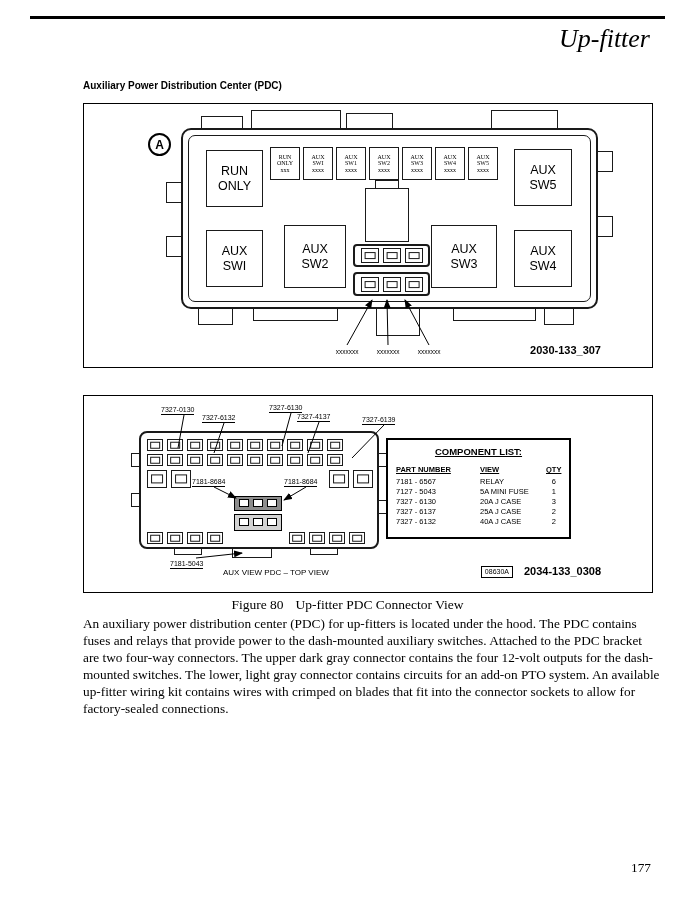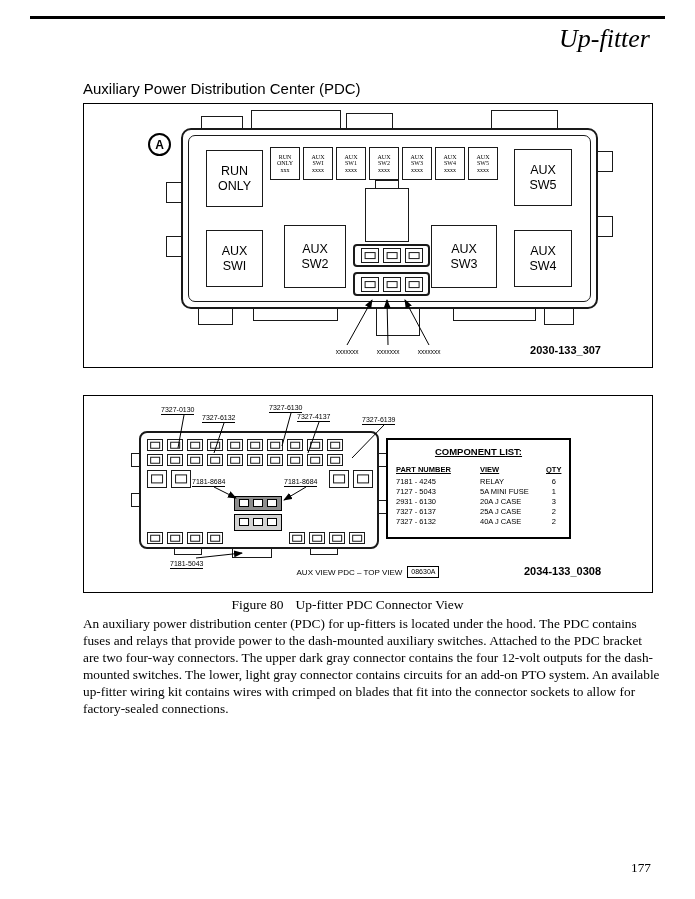--- a/index.html
+++ b/index.html
@@ -32,33 +32,33 @@
   .plabel{position:absolute;font-size:7px;line-height:9px;border-bottom:1px solid #000;
           font-family:"Liberation Sans",sans-serif;white-space:nowrap}
   .docnum{position:absolute;font-family:"Liberation Sans",sans-serif;font-weight:bold;font-size:11px}
   .caption{position:absolute;left:0;right:0;text-align:center;font-size:13.5px}
   .cap-gap{margin-left:12px}
   .complist{position:absolute;border:2px solid #000;background:#fff;font-family:"Liberation Sans",sans-serif}
   .cl-title{text-align:center;font-weight:bold;font-size:9.5px;margin-top:6px;text-decoration:underline}
   .cl-grid{display:grid;grid-template-columns:84px 66px 1fr;margin:8px 8px 0;font-size:7.5px;line-height:10px}
   .cl-h{text-decoration:underline;font-weight:bold;margin-bottom:2px}
   .cl-qty{text-align:center}
-  .viewrow{position:absolute;display:flex;align-items:center;justify-content:center;gap:5px;font-size:8px;
+  .viewrow{position:absolute;display:flex;align-items:center;justify-content:space-between;gap:5px;font-size:8px;
            font-family:"Liberation Sans",sans-serif}
   .viewcode{border:1px solid #000;padding:0 3px;font-size:7px;line-height:10px}
 </style>
 </head>
 <body>
 
 <div class="page">
 
   <div class="abs" style="left:30px;top:16px;width:635px;height:3px;background:#000"></div>
   <div class="abs" style="right:45px;top:24px;font-style:italic;font-size:26px">Up-fitter</div>
 
-  <div class="abs sans" style="left:83px;top:80px;font-weight:normal;font-size:15px">Auxiliary Power Distribution Center (PDC)</div>
+  <div class="abs sans" style="left:83px;top:80px;font-weight:bold;font-size:10px">Auxiliary Power Distribution Center (PDC)</div>
 
   <div class="figure" style="left:83px;top:103px;width:570px;height:265px">
 
     <div class="tab" style="left:117px;top:12px;width:42px;height:16px"></div>
     <div class="tab" style="left:167px;top:6px;width:90px;height:22px"></div>
     <div class="tab" style="left:262px;top:9px;width:47px;height:19px"></div>
     <div class="tab" style="left:407px;top:6px;width:67px;height:22px"></div>
     <div class="tab" style="left:82px;top:78px;width:17px;height:21px"></div>
     <div class="tab" style="left:82px;top:132px;width:17px;height:21px"></div>
     <div class="tab" style="left:512px;top:47px;width:17px;height:21px"></div>
@@ -237,27 +237,27 @@
     <div class="plabel" style="left:108px;top:81px;background:#fff">7181-8684</div>
     <div class="plabel" style="left:200px;top:81px;background:#fff">7181-8684</div>
     <div class="plabel" style="left:86px;top:163px">7181-5043</div>
 
     <div class="complist" style="left:302px;top:42px;width:185px;height:101px">
       <div class="cl-title">COMPONENT LIST:</div>
       <div class="cl-grid">
         <span class="cl-h">PART NUMBER</span>
         <span class="cl-h">VIEW</span>
         <span class="cl-h cl-qty">QTY</span>
-        <span>7181 - 4245</span>
+        <span>7181 - 6567</span>
         <span>RELAY</span>
         <span class="cl-qty">6</span>
         <span>7127 - 5043</span>
         <span>5A MINI FUSE</span>
         <span class="cl-qty">1</span>
-        <span>2931 - 6130</span>
+        <span>7327 - 6130</span>
         <span>20A J CASE</span>
         <span class="cl-qty">3</span>
         <span>7327 - 6137</span>
         <span>25A J CASE</span>
         <span class="cl-qty">2</span>
         <span>7327 - 6132</span>
         <span>40A J CASE</span>
         <span class="cl-qty">2</span>
       </div>
     </div>

